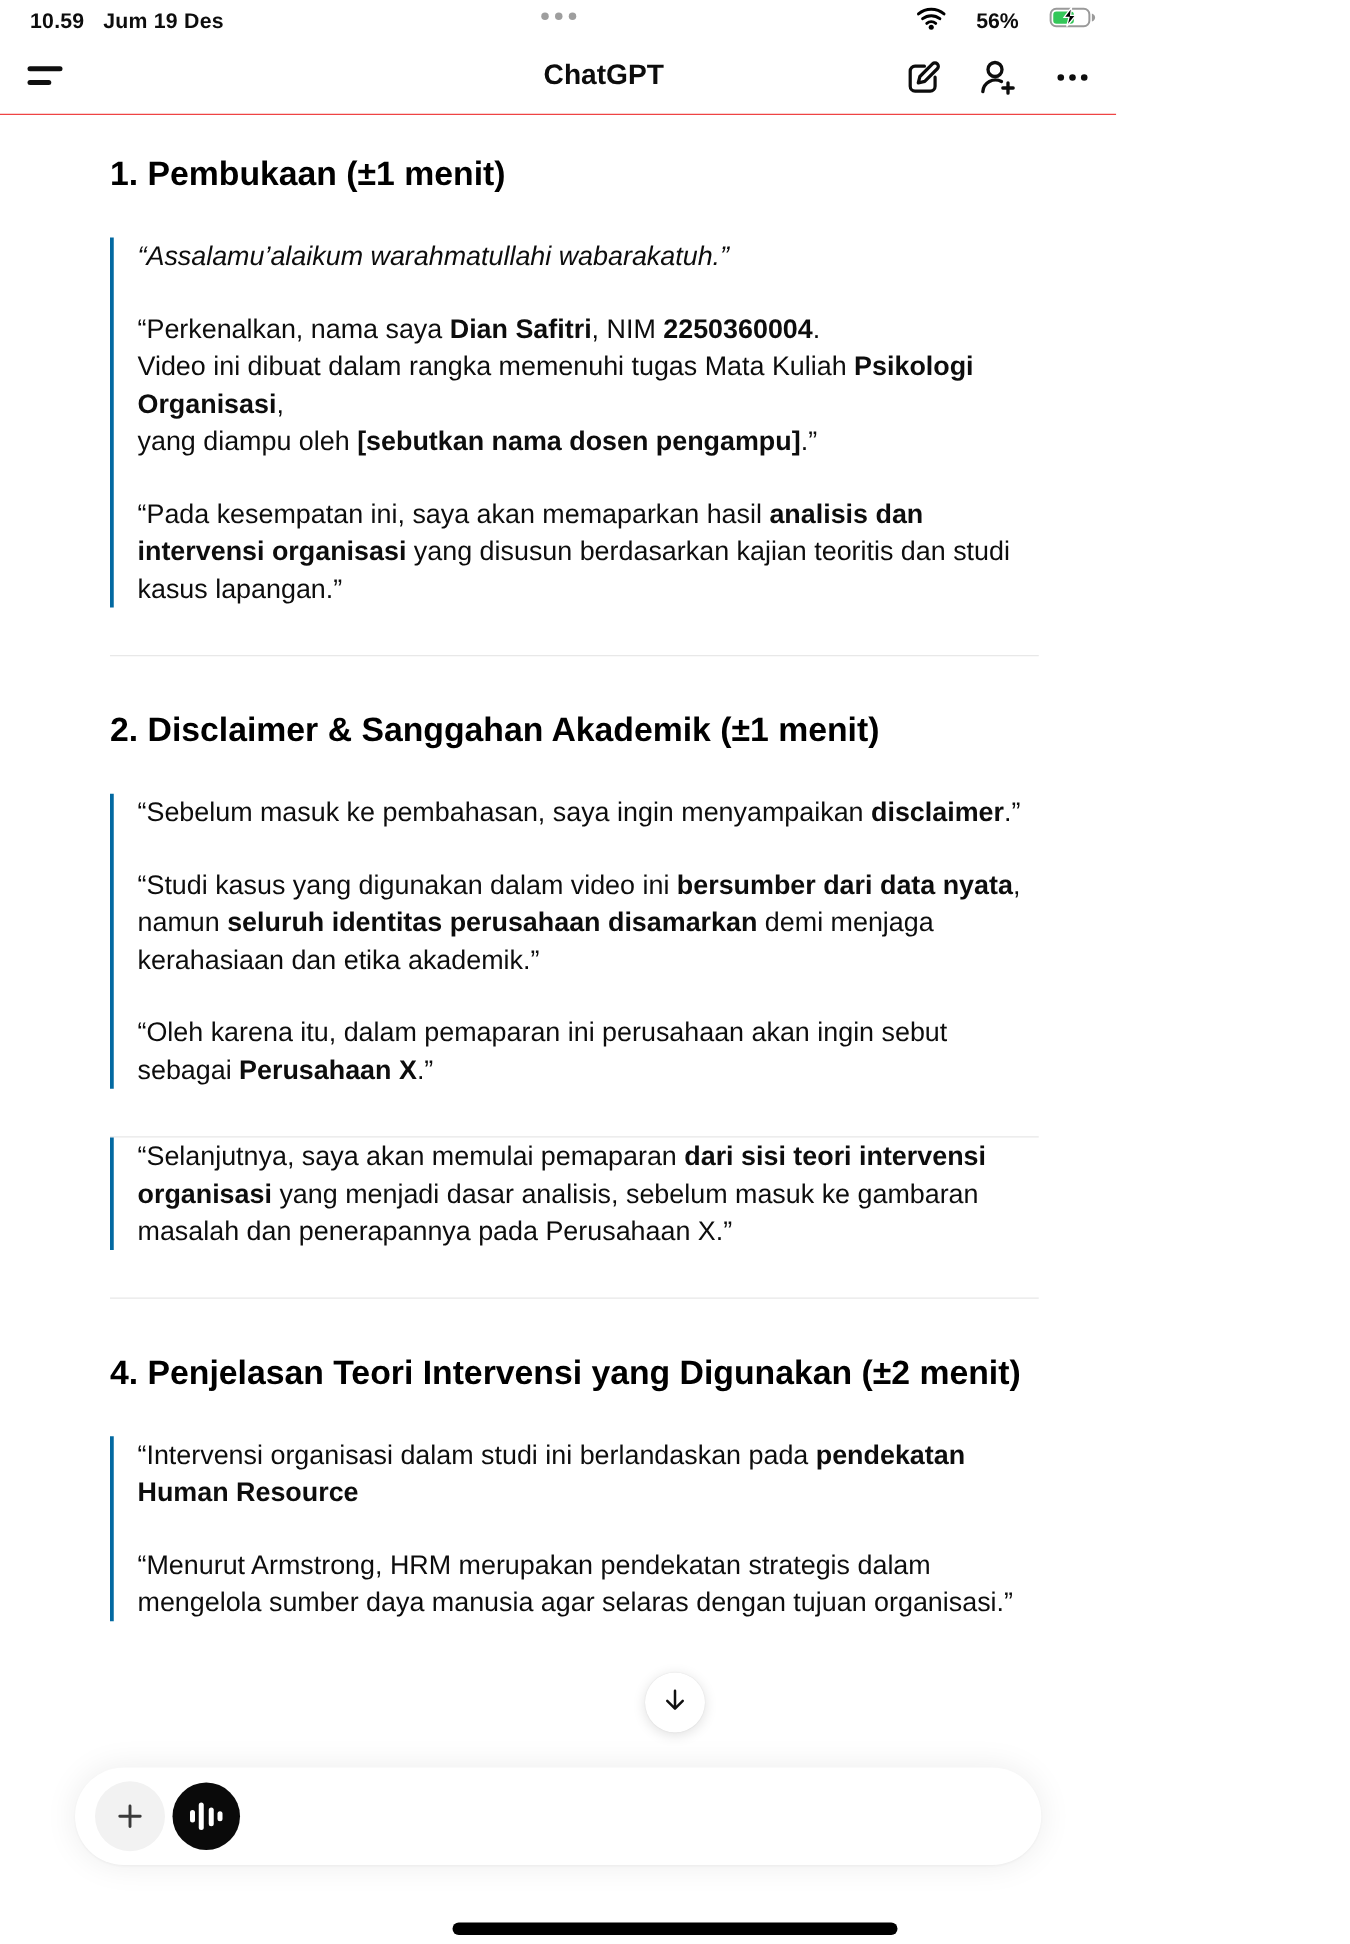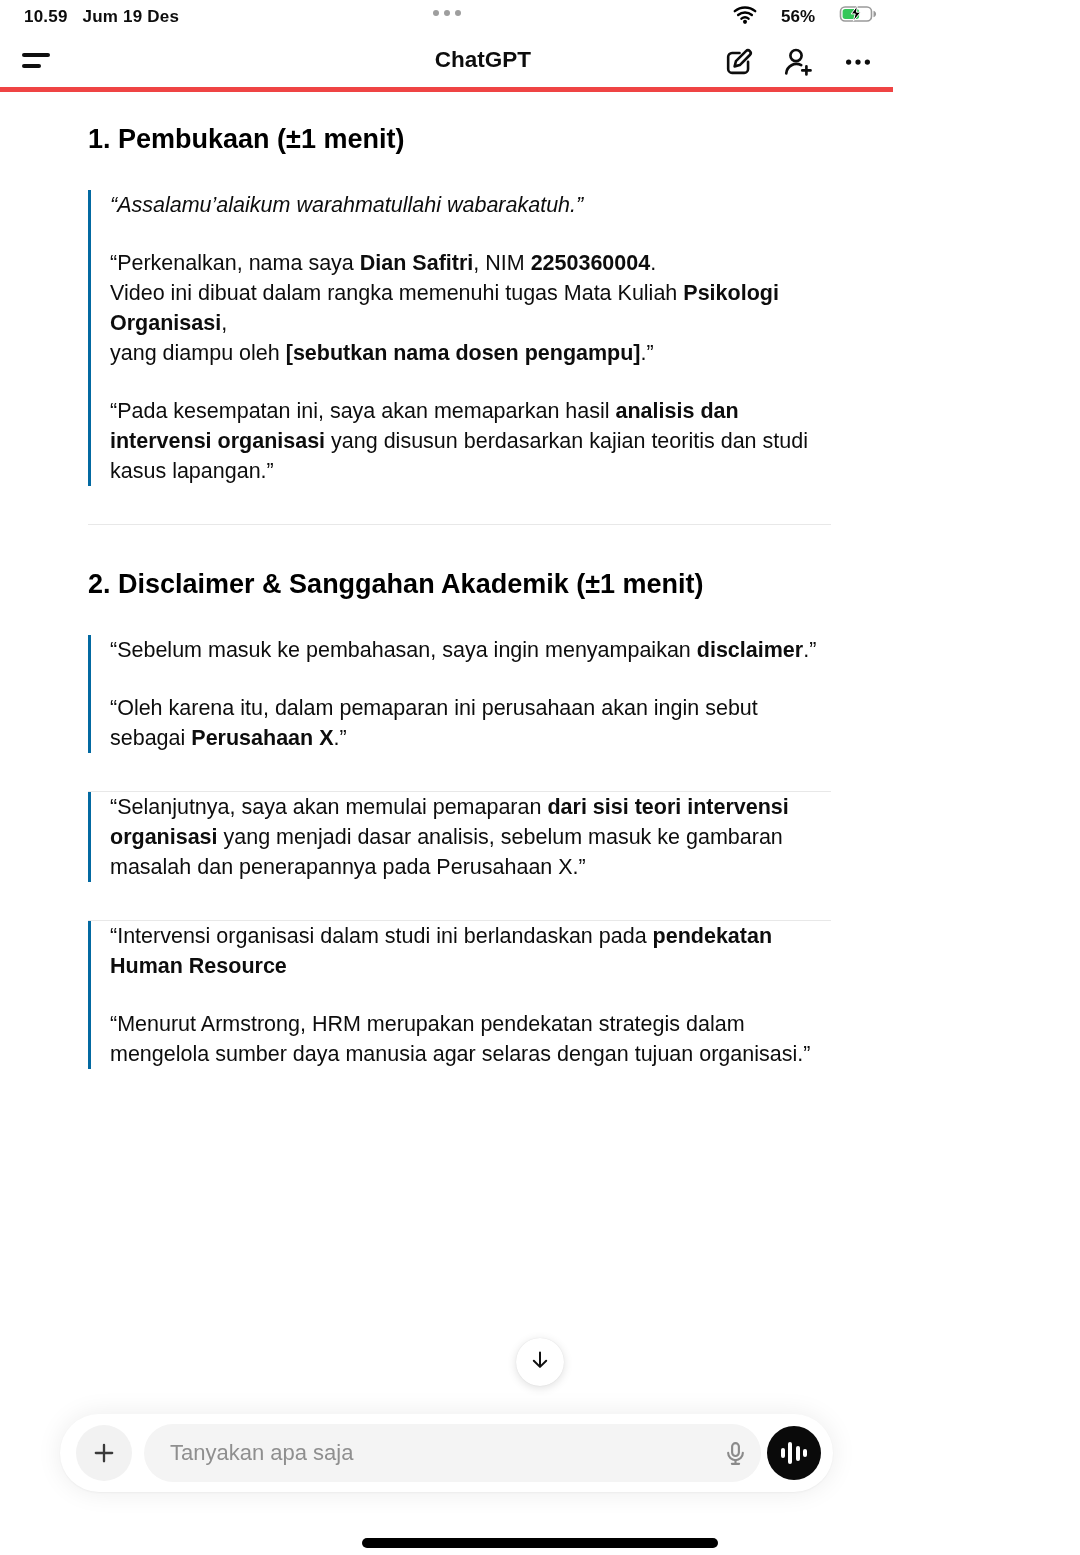--- a/index.html
+++ b/index.html
@@ -10,21 +10,21 @@
   
   .statusbar { position:absolute; top:0; left:0; right:0; height:32px;
     display:flex; align-items:center; font-size:17px; font-weight:700; }
   .sb-left { position:absolute; left:24px; top:7px; display:flex; gap:15px; letter-spacing:.2px; }
   .sb-center { position:absolute; left:0; right:0; top:10px; display:flex; justify-content:center; gap:5px; }
   .sb-dot { width:6px; height:6px; border-radius:50%; background:#9e9e9e; }
   .sb-right { position:absolute; right:14px; top:4px; display:flex; align-items:center; gap:24px; }
 
   
   .header { position:absolute; top:32px; left:0; right:0; height:60px; background:#fff;
-    border-bottom:5px solid #ef4444; }
+    border-bottom:1px solid #ef4444; }
   .sidebar-toggle { position:absolute; left:22px; top:16px; width:30px; height:26px; cursor:pointer; }
   .sidebar-toggle .l1 { position:absolute; top:5px; left:0; width:28px; height:3.5px; background:#0f0f0f; border-radius:2px; }
   .sidebar-toggle .l2 { position:absolute; top:16px; left:0; width:19px; height:3.5px; background:#0f0f0f; border-radius:2px; }
   .header-title { position:absolute; left:483px; top:15px; transform:translateX(-50%);
     font-size:22.5px; font-weight:700; color:#0d0d0d; }
   .header-actions { position:absolute; right:18px; top:13px; display:flex; align-items:center; gap:26px; }
   .hicon { width:34px; height:34px; display:flex; align-items:center; justify-content:center; cursor:pointer; }
 
   
   .content { position:absolute; top:92px; left:0; right:0; bottom:0; padding:30px 62px 0 88px; }
@@ -138,27 +138,29 @@
         <p><span class="i">“Assalamu’alaikum warahmatullahi wabarakatuh.”</span></p>
         <p><span>“Perkenalkan, nama saya </span><span class="b">Dian Safitri</span><span>, NIM </span><span class="b">2250360004</span><span>.
 </span><span>Video ini dibuat dalam rangka memenuhi tugas Mata Kuliah </span><span class="b">Psikologi Organisasi</span><span>,
 </span><span>yang diampu oleh </span><span class="b">[sebutkan nama dosen pengampu]</span><span>.”</span></p>
         <p><span>“Pada kesempatan ini, saya akan memaparkan hasil </span><span class="b">analisis dan intervensi organisasi</span><span> yang disusun berdasarkan kajian teoritis dan studi kasus lapangan.”</span></p>
       </div>
       <div class="divider"></div>
       <div class="section-heading">2. Disclaimer &amp; Sanggahan Akademik (±1 menit)</div>
       <div class="bq">
         <p><span>“Sebelum masuk ke pembahasan, saya ingin menyampaikan </span><span class="b">disclaimer</span><span>.”</span></p>
+        <p><span>“Studi kasus yang digunakan dalam video ini </span><span class="b">bersumber dari data nyata</span><span>, namun </span><span class="b">seluruh identitas perusahaan disamarkan</span><span> demi menjaga kerahasiaan dan etika akademik.”</span></p>
         <p><span>“Oleh karena itu, dalam pemaparan ini perusahaan akan ingin sebut sebagai </span><span class="b">Perusahaan X</span><span>.”</span></p>
       </div>
       <div class="divider"></div>
       <div class="bq">
         <p><span>“Selanjutnya, saya akan memulai pemaparan </span><span class="b">dari sisi teori intervensi organisasi</span><span> yang menjadi dasar analisis, sebelum masuk ke gambaran masalah dan penerapannya pada Perusahaan X.”</span></p>
       </div>
       <div class="divider"></div>
+      <div class="section-heading">4. Penjelasan Teori Intervensi yang Digunakan (±2 menit)</div>
       <div class="bq">
         <p><span>“Intervensi organisasi dalam studi ini berlandaskan pada </span><span class="b">pendekatan Human Resource</span></p>
         <p class="gap"><span>“Menurut Armstrong, HRM merupakan pendekatan strategis dalam mengelola sumber daya manusia agar selaras dengan tujuan organisasi.”</span></p>
       </div>
     </div>
 
   <div class="scroll-btn">
     <span>
       <svg width="24" height="24" viewBox="0 0 24 24" fill="none" stroke="#101010" stroke-width="2" stroke-linecap="round" stroke-linejoin="round">
         <path d="M12 4.5v14M5.8 12.7 12 18.9l6.2-6.2"></path>
@@ -166,30 +168,20 @@
     </span>
   </div>
 
   <div class="composer-fade"></div>
   <div class="composer">
     <div class="plus-btn">
       <svg width="28" height="28" viewBox="0 0 24 24" fill="none" stroke="#3a3a3a" stroke-width="2" stroke-linecap="round">
         <path d="M12 5v14M5 12h14"></path>
       </svg>
     </div>
-    <div class="input-pill">
-      <input class="input-field" type="text" placeholder="Tanyakan apa saja" style="">
-      <div class="mic-btn">
-        <svg width="27" height="27" viewBox="0 0 24 24" fill="none" stroke="#8a8a8a" stroke-width="1.9" stroke-linecap="round">
-          <rect x="9" y="2.8" width="6" height="11.4" rx="3"></rect>
-          <path d="M5.5 11.5a6.5 6.5 0 0 0 13 0"></path>
-          <path d="M12 18v3.2M8.8 21.2h6.4"></path>
-        </svg>
-      </div>
-    </div>
     <div class="voice-btn">
       <span class="wave">
         <i style="height:10px"></i>
           <i style="height:22px"></i>
           <i style="height:15px"></i>
           <i style="height:8px"></i>
       </span>
     </div>
   </div>
 

